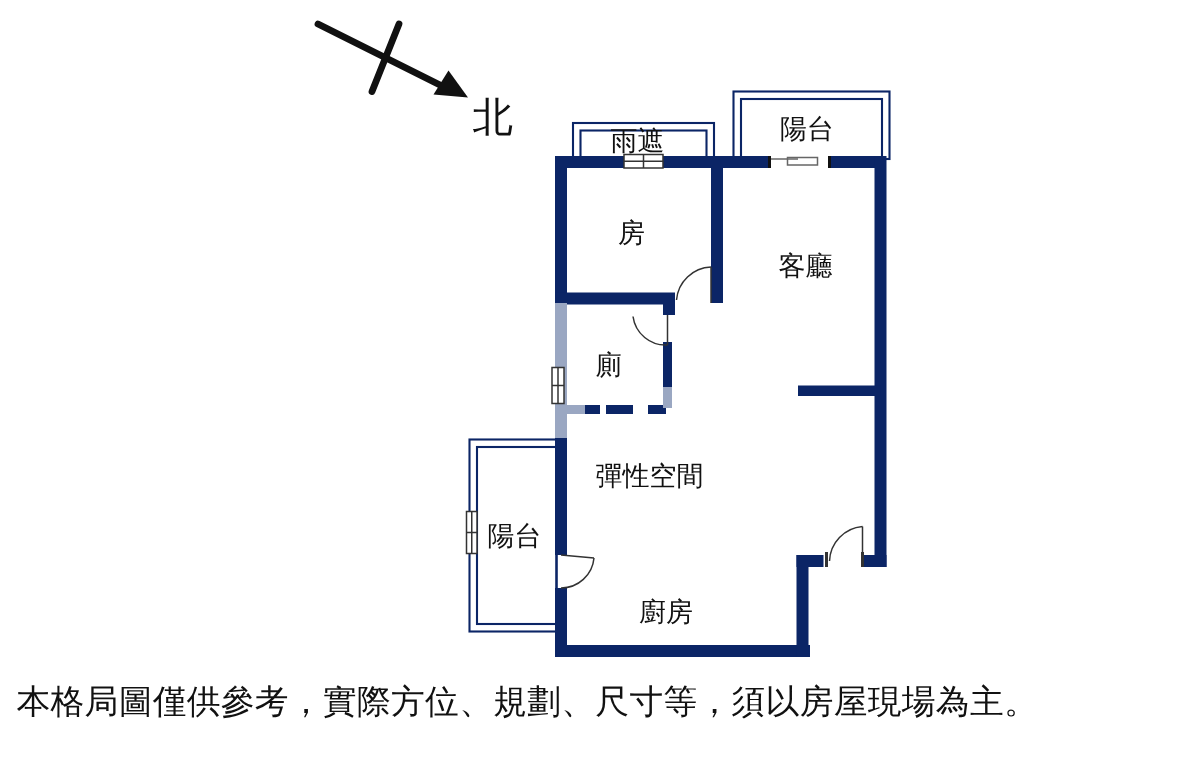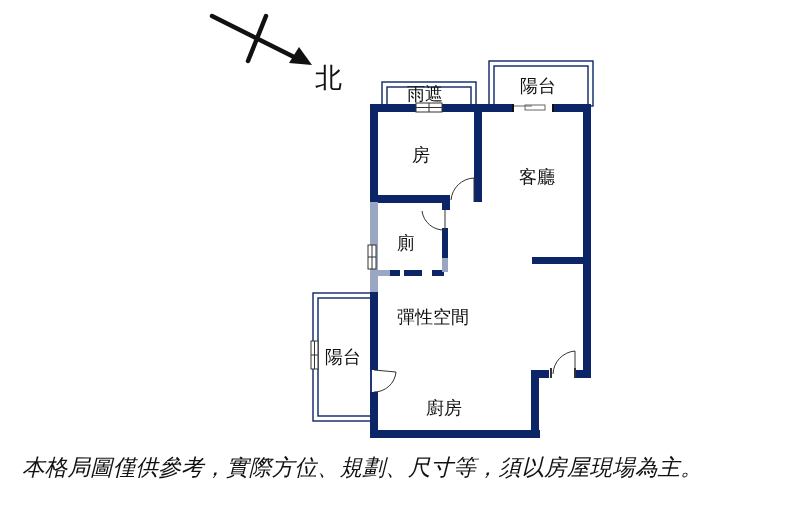--- a/index.html
+++ b/index.html
@@ -1,22 +1,22 @@
 <!DOCTYPE html>
 <html><head>
   <meta charset="utf-8">
   <style>
     html, body { margin: 0; padding: 0; background: #ffffff; }
     body { width: 800px; height: 512px; position: relative; overflow: hidden;
            font-family: "DejaVu Sans", sans-serif; }
     svg { position: absolute; left: 0; top: 0; }
     .lbl { font-family: "DejaVu Sans", sans-serif; fill: #111; }
-    .note { position: absolute; left: 0; top: 452px; width: 703px; text-align: right;
+    .note { position: absolute; left: 0; top: 452px; width: 703px; text-align: center;
             font-family: "DejaVu Sans", sans-serif; font-size: 22.5px; color: #111;
-            white-space: nowrap; letter-spacing: 0.2px; font-style: italic; }
+            white-space: nowrap; letter-spacing: 0.2px; }
   </style>
 </head>
 <body>
 
 <svg width="800" height="512" viewBox="0 0 800 512">
 
   <g>
     <line x1="212" y1="16" x2="296" y2="58" stroke="#111" stroke-width="4.5" stroke-linecap="round"></line>
     <polygon points="312,65 289,63 299,47" fill="#111"></polygon>
     <line x1="266" y1="16" x2="248" y2="61" stroke="#111" stroke-width="4.5" stroke-linecap="round"></line>

